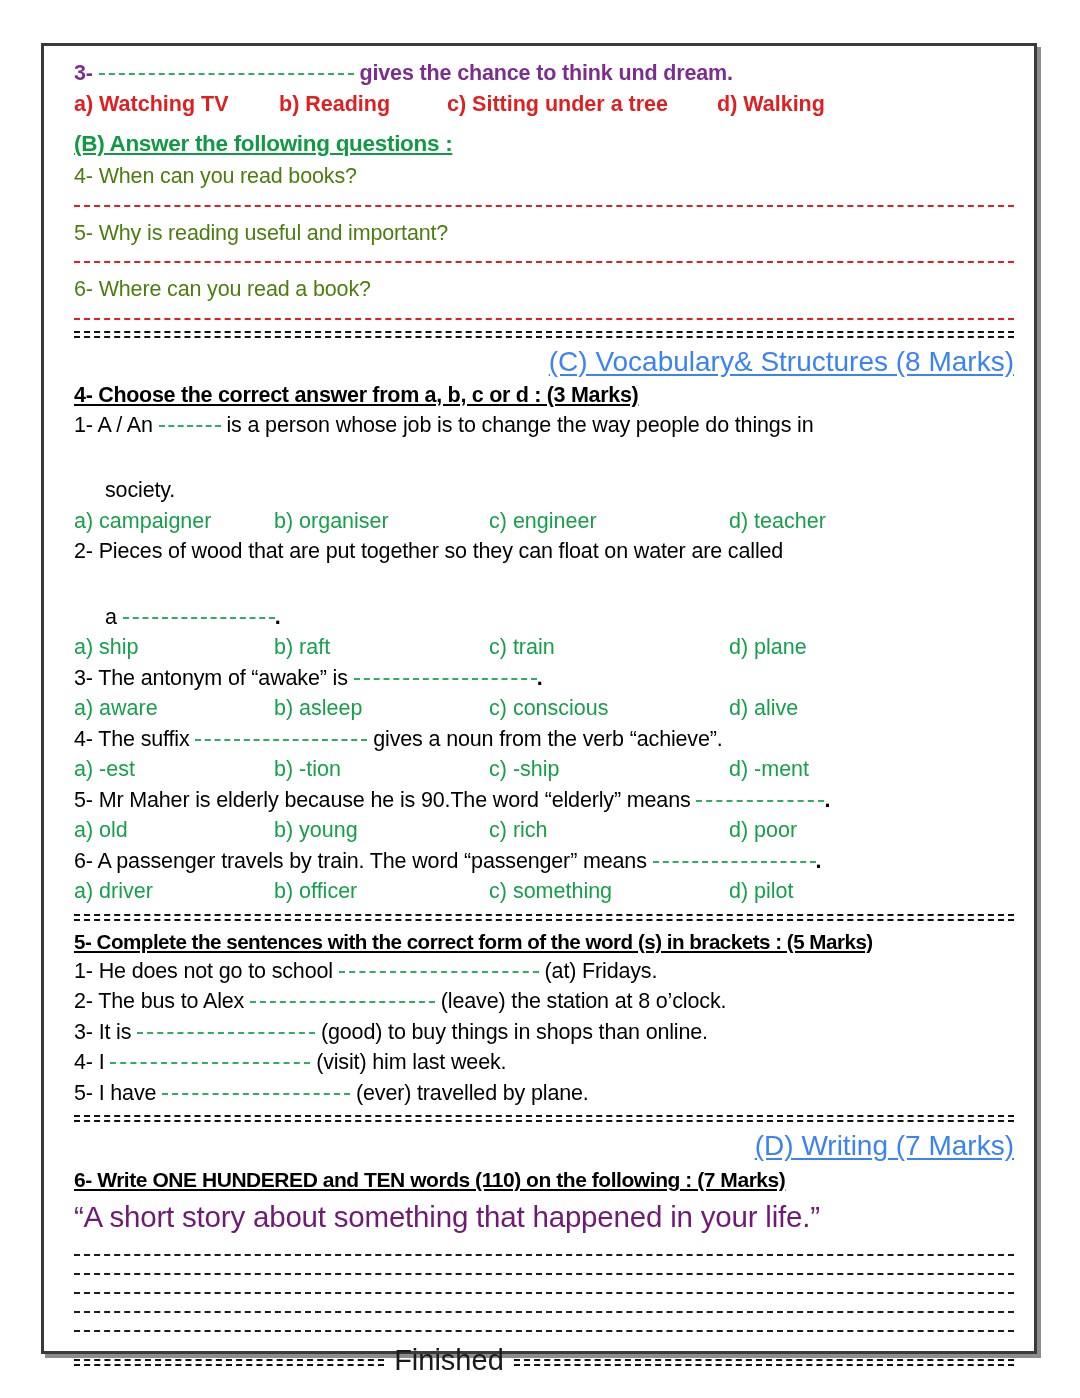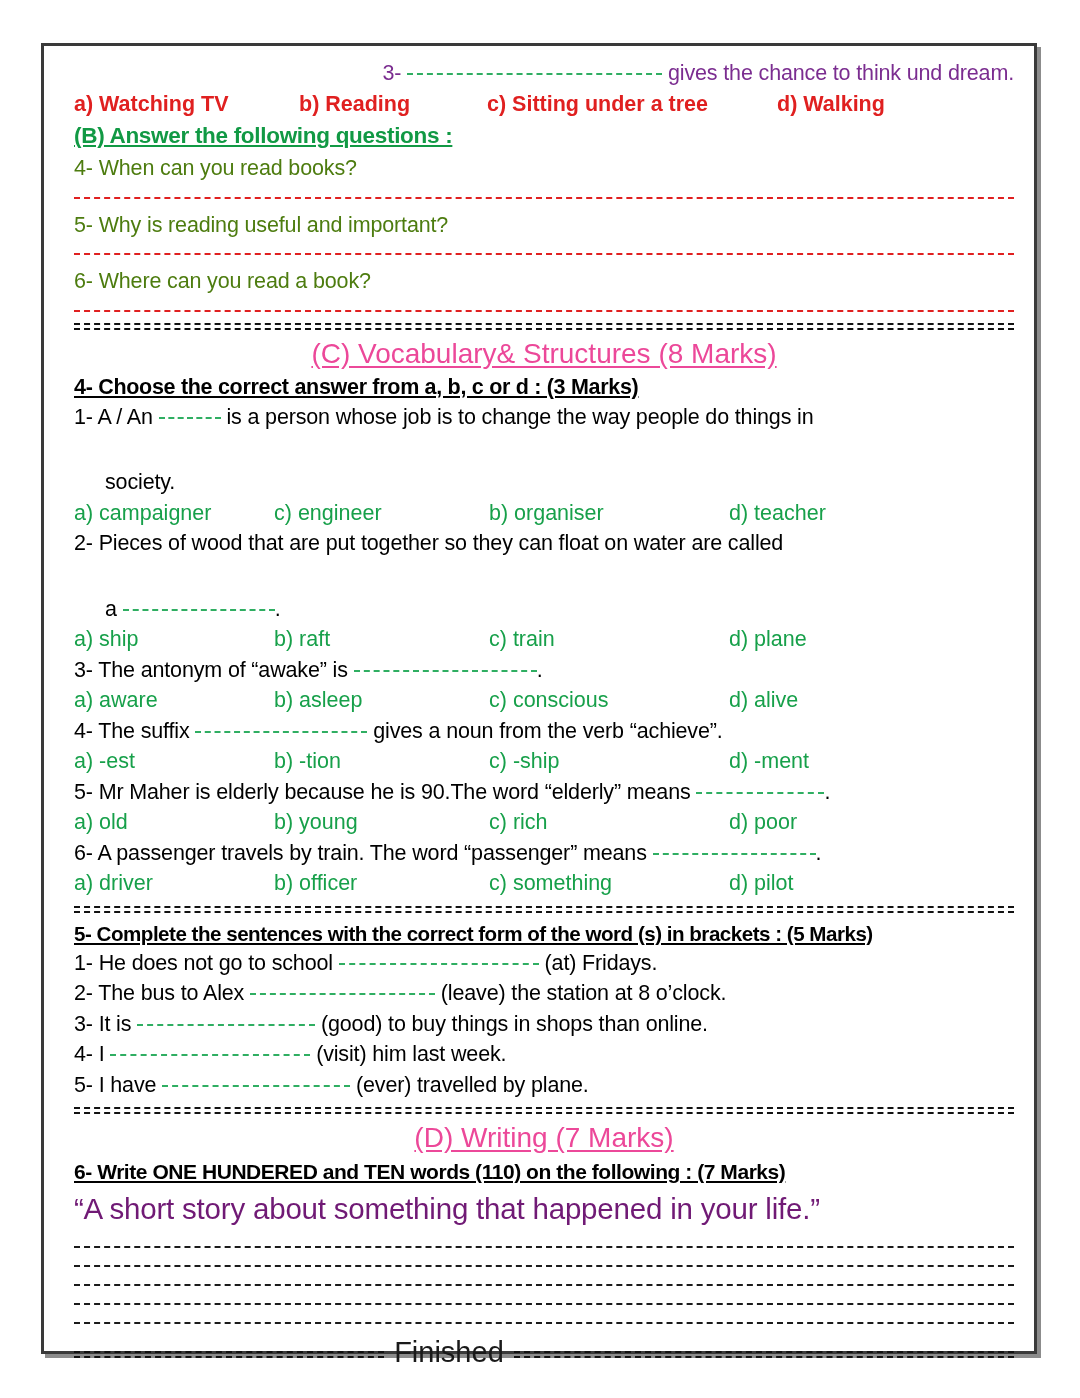--- a/index.html
+++ b/index.html
@@ -40,21 +40,21 @@
     line-height: 30.5px;
     white-space: nowrap;
     letter-spacing: -0.15px;
   }
 
   .purple { color: #7b2d90; }
   .red    { color: #4d7c0f; }
   .green  { color: #119944; }
   .black  { color: #000000; }
 
-  .b  { font-weight: normal; text-align: right; }
+  .b  { font-weight: bold; }
 
   
   .blank {
     display: inline-block;
     vertical-align: 0.22em;
     border-bottom: 2.4px dashed currentColor;
     height: 0;
   }
   .blank.g { color: #2fae62; }
 
@@ -75,24 +75,24 @@
     height: 7px;
     border-top: 2.6px dashed #111111;
     border-bottom: 2.6px dashed #111111;
     margin: 7px 0 6px 0;
     width: 100%;
     box-sizing: border-box;
   }
 
   
   .section-title {
-    text-align: center;
+    text-align: right;
     font-size: 28px;
     line-height: 36px;
-    color: #ec4899;
+    color: #3b82f6;
     text-decoration: underline;
     text-underline-offset: 3px;
     margin: 2px 0 1px 0;
   }
 
   .heading-bold {
     font-size: 21.5px;
     line-height: 29px;
     font-weight: bold;
     color: #000;
@@ -121,21 +121,20 @@
     line-height: 30.5px;
     color: #17a04a;
     display: grid;
     grid-template-columns: 200px 215px 240px 200px;
     white-space: nowrap;
   }
   .opts.redopts {
     color: #e02020;
     font-weight: bold;
     grid-template-columns: 205px 168px 270px 160px;
-    gap: 20px;
   }
   .indent-hang { padding-left: 31px; margin-top: 35px; }
 
   
   .finished-row {
     display: flex;
     align-items: center;
     width: 100%;
   }
   .finished-row .dashpart {
@@ -169,21 +168,21 @@
       <span>gives the chance to think und dream.</span>
     </div>
 
     <div class="opts redopts">
       <span>a) Watching TV</span>
       <span>b) Reading</span>
       <span>c) Sitting under a tree</span>
       <span>d) Walking</span>
     </div>
 
-    <div class="heading-bold green" style="margin-top:2px;">(B) Answer the following questions :</div>
+    <div class="heading-bold green" style="margin-top:10px;">(B) Answer the following questions :</div>
 
     <div class="row red" style="margin-top:3px;">4- When can you read books?</div>
     <div class="ansline"></div>
 
     <div class="row red">5- Why is reading useful and important?</div>
     <div class="ansline"></div>
 
     <div class="row red">6- Where can you read a book?</div>
     <div class="ansline"></div>
 
@@ -193,22 +192,22 @@
     <div class="heading-bold">4- Choose the correct answer from a, b, c or d : (3 Marks)</div>
 
     <div class="row">
       <span class="black">1- A / An</span>
       <span class="blank g" style="width:62px;"></span>
       <span class="black">is a person whose job is to change the way people do things in</span>
     </div>
     <div class="row black indent-hang">society.</div>
     <div class="opts">
       <span>a) campaigner</span>
+      <span>b) organiser</span>
       <span>c) engineer</span>
-      <span>b) organiser</span>
       <span>d) teacher</span>
     </div>
 
     <div class="row black">2- Pieces of wood that are put together so they can float on water are called</div>
     <div class="row indent-hang">
       <span class="black">a</span>
       <span class="blank g" style="width:152px;"></span><span class="black b">.</span>
     </div>
     <div class="opts">
       <span>a) ship</span>

